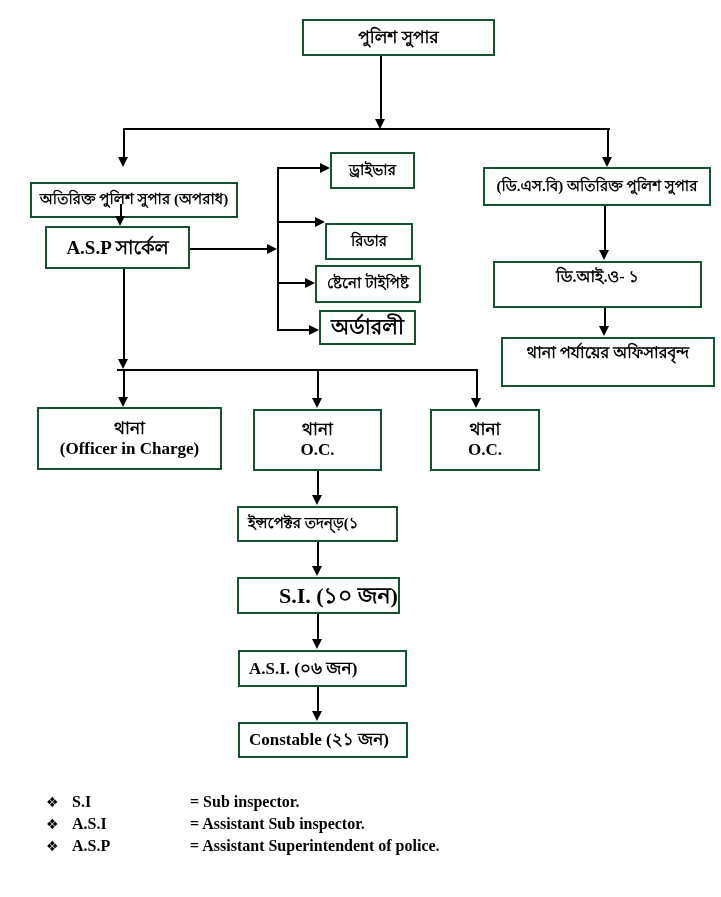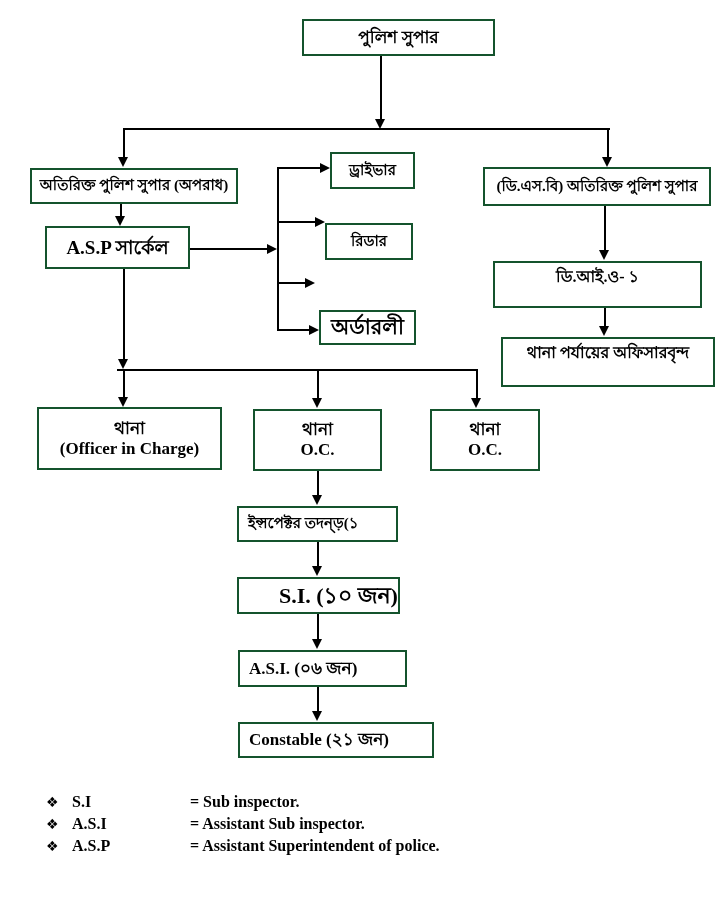--- a/index.html
+++ b/index.html
@@ -56,36 +56,39 @@
 </style>
 </head>
 <body>
 
 <div id="canvas">
 
   <div class="box" style="left:302px;top:19px;width:193px;height:37px;font-size:17px;">
     <span>পুলিশ সুপার</span>
   </div>
 
-  <div class="box" style="left:30px;top:168px;width:208px;height:36px;font-size:15px;">
+  <div class="box" style="left:30px;top:182px;width:208px;height:36px;font-size:15px;">
     <span>অতিরিক্ত পুলিশ সুপার (অপরাধ)</span>
   </div>
 
   <div class="box" style="left:45px;top:226px;width:145px;height:43px;font-size:19px;">
     <span>A.S.P সার্কেল</span>
   </div>
 
   <div class="box" style="left:330px;top:152px;width:85px;height:37px;font-size:15px;">
     <span>ড্রাইভার</span>
   </div>
 
   <div class="box" style="left:325px;top:205px;width:88px;height:37px;font-size:15px;margin-top:18px;">
     <span>রিডার</span>
   </div>
 
+  <div class="box" style="left:315px;top:265px;width:106px;height:38px;font-size:15px;">
+    <span>ষ্টেনো টাইপিষ্ট</span>
+  </div>
 
   <div class="box" style="left:319px;top:310px;width:97px;height:35px;font-size:21px;">
     <span>অর্ডারলী</span>
   </div>
 
   <div class="box" style="left:483px;top:167px;width:228px;height:39px;font-size:15px;">
     <span>(ডি.এস.বি) অতিরিক্ত পুলিশ সুপার</span>
   </div>
 
   <div class="box top-text" style="left:493px;top:261px;width:209px;height:47px;font-size:16px;">
@@ -117,21 +120,21 @@
   <span class="stray">`</span>
 
   <div class="box left-text" style="left:237px;top:577px;width:163px;height:37px;font-size:22px;padding-left:40px;">
     <span>S.I. (১০ জন)</span>
   </div>
 
   <div class="box left-text" style="left:238px;top:650px;width:169px;height:37px;font-size:17px;">
     <span>A.S.I. (০৬ জন)</span>
   </div>
 
-  <div class="box left-text" style="left:238px;top:722px;width:196px;height:36px;font-size:17px;">
+  <div class="box left-text" style="left:238px;top:722px;width:170px;height:36px;font-size:17px;">
     <span>Constable (২১ জন)</span>
   </div>
 
   <div class="legend">
     <div class="legend-row">
       <span class="legend-bullet">❖</span>
       <span class="legend-abbr">S.I</span>
       <span class="legend-meaning">= Sub inspector.</span>
     </div>
     <div class="legend-row">

